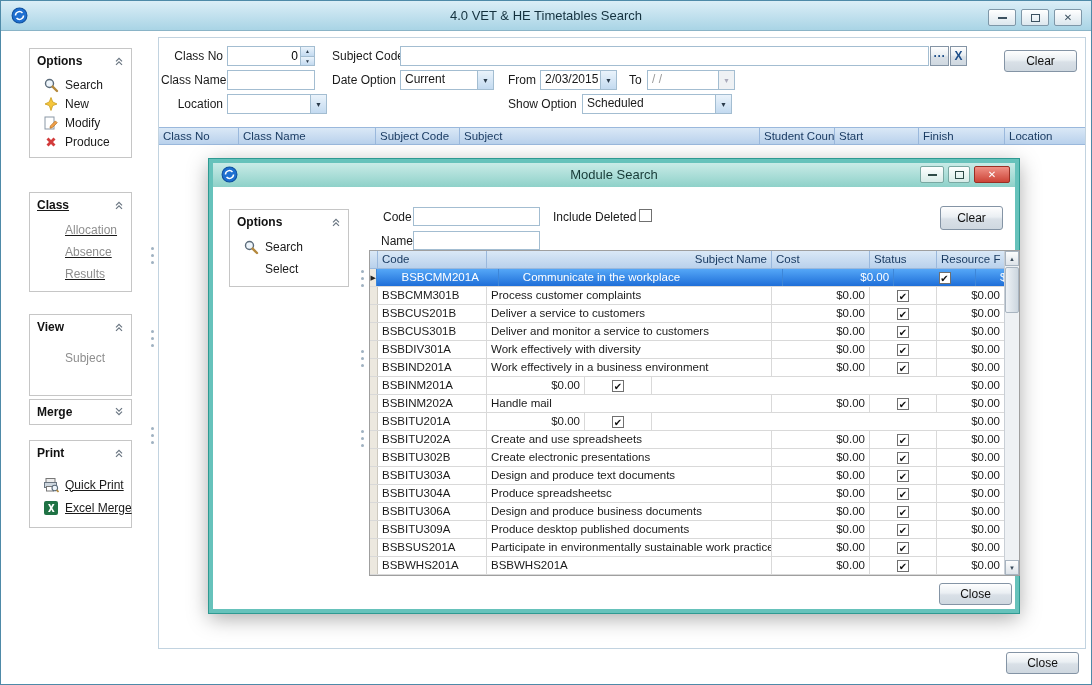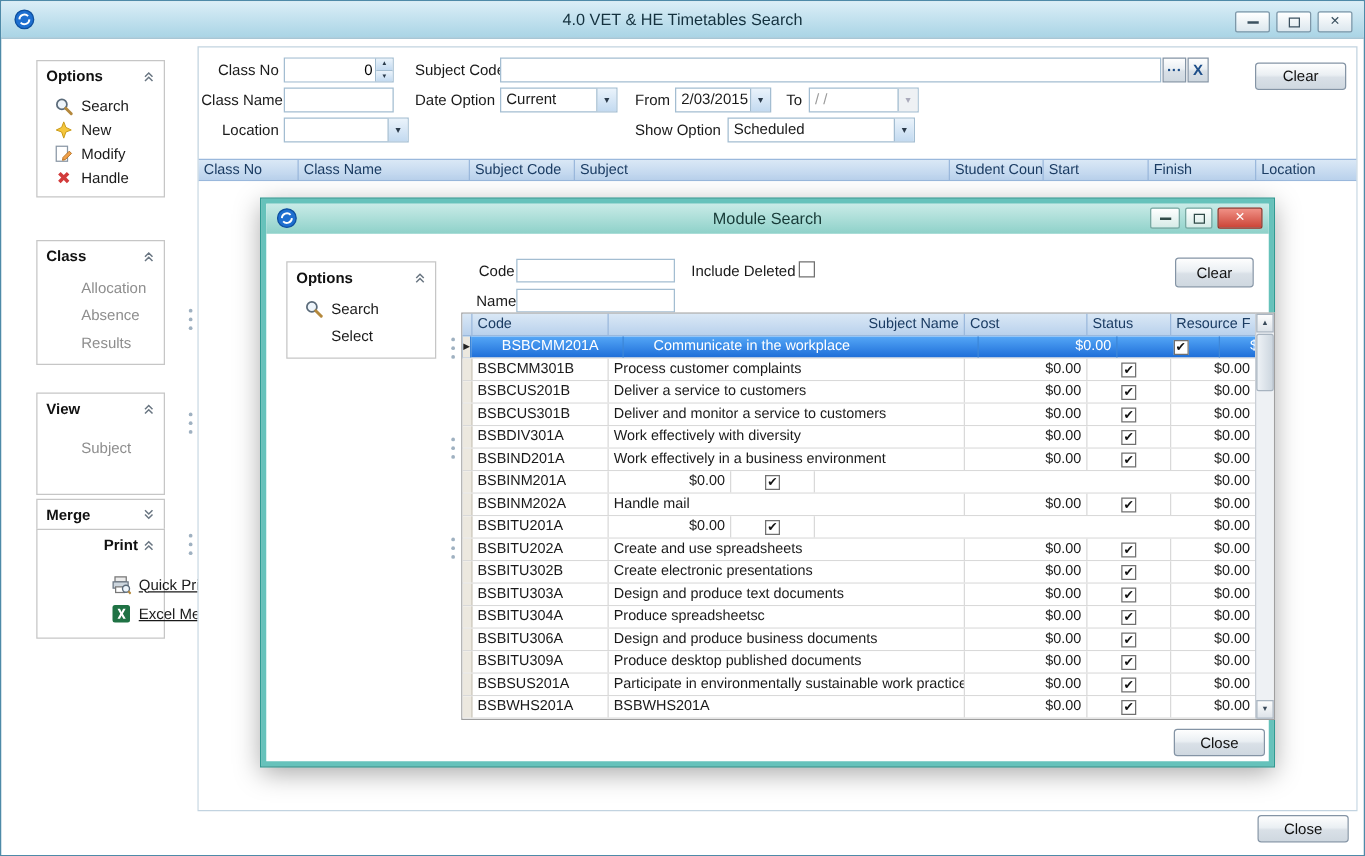--- a/index.html
+++ b/index.html
@@ -21,24 +21,24 @@
   
   .panel{position:absolute;left:28px;width:103px;background:#fff;border:1px solid #c6c6c6;}
   .panel-h{height:24px;display:flex;align-items:center;justify-content:space-between;padding:0 7px;font-weight:bold;color:#111;cursor:pointer;}
   .chev{width:10px;height:10px;}
   .panel-body{padding:2px 0 6px;}
   .panel-item{height:19px;display:flex;align-items:center;gap:6px;padding-left:13px;cursor:pointer;white-space:nowrap;}
   .panel-item .icn{width:16px;height:16px;flex:0 0 16px;}
   .panel-item.indent{padding-left:35px;}
   .panel-item.dim{color:#8e8e8e;}
   #p-options{top:47px;}
-  #p-class{top:191px;} #p-class .panel-item{height:22px;}
+  #p-class{top:191px;text-decoration:underline;} #p-class .panel-item{height:22px;}
   #p-view{top:313px;}  #p-view .panel-body{padding:8px 0 26px;} #p-view .panel-item{height:22px;}
   #p-merge{top:398px;}
-  #p-print{top:422px;padding-left:46px;} #p-print .panel-body{padding:8px 0 8px;} #p-print .panel-item{height:23px;text-decoration:underline;}
+  #p-print{top:439px;} #p-print .panel-body{padding:8px 0 8px;} #p-print .panel-item{height:23px;text-decoration:underline;}
 
   
   .vsplit{position:absolute;width:5px;}
   #splitter-main{left:149px;top:36px;height:612px;}
   .grip{position:absolute;left:1px;width:3px;display:flex;flex-direction:column;gap:4px;}
   .grip i{width:3px;height:3px;background:#9fb1c1;border-radius:50%;}
   #splitter-main .grip:nth-child(1){top:210px;} #splitter-main .grip:nth-child(2){top:293px;} #splitter-main .grip:nth-child(3){top:390px;}
 
   
   #content{position:absolute;left:157px;top:36px;width:928px;height:612px;border:1px solid #c2d3e0;background:#fff;}
@@ -195,21 +195,21 @@
             </svg>
           </span>
         <span>Modify</span>
       </div>
       <div class="panel-item">
         <span class="icn">
             <svg viewBox="0 0 16 16">
               <path d="M3.5 5.5l2.5 2.5-2.5 2.5 2 2 2.5-2.5 2.5 2.5 2-2L10 8l2.5-2.5-2-2L8 6 5.5 3.5z" fill="#d23b3b"></path>
             </svg>
           </span>
-        <span>Handle</span>
+        <span>Produce</span>
       </div>
     </div>
   </div>
 
   <div class="panel" id="p-class">
     <div class="panel-h">
       <span>Class</span>
       <span class="chev">
           <svg viewBox="0 0 10 10">
             <path d="M2 5.4l3-3 3 3M2 8.8l3-3 3 3" stroke="#6a7682" fill="none" stroke-width="1.2"></path>

